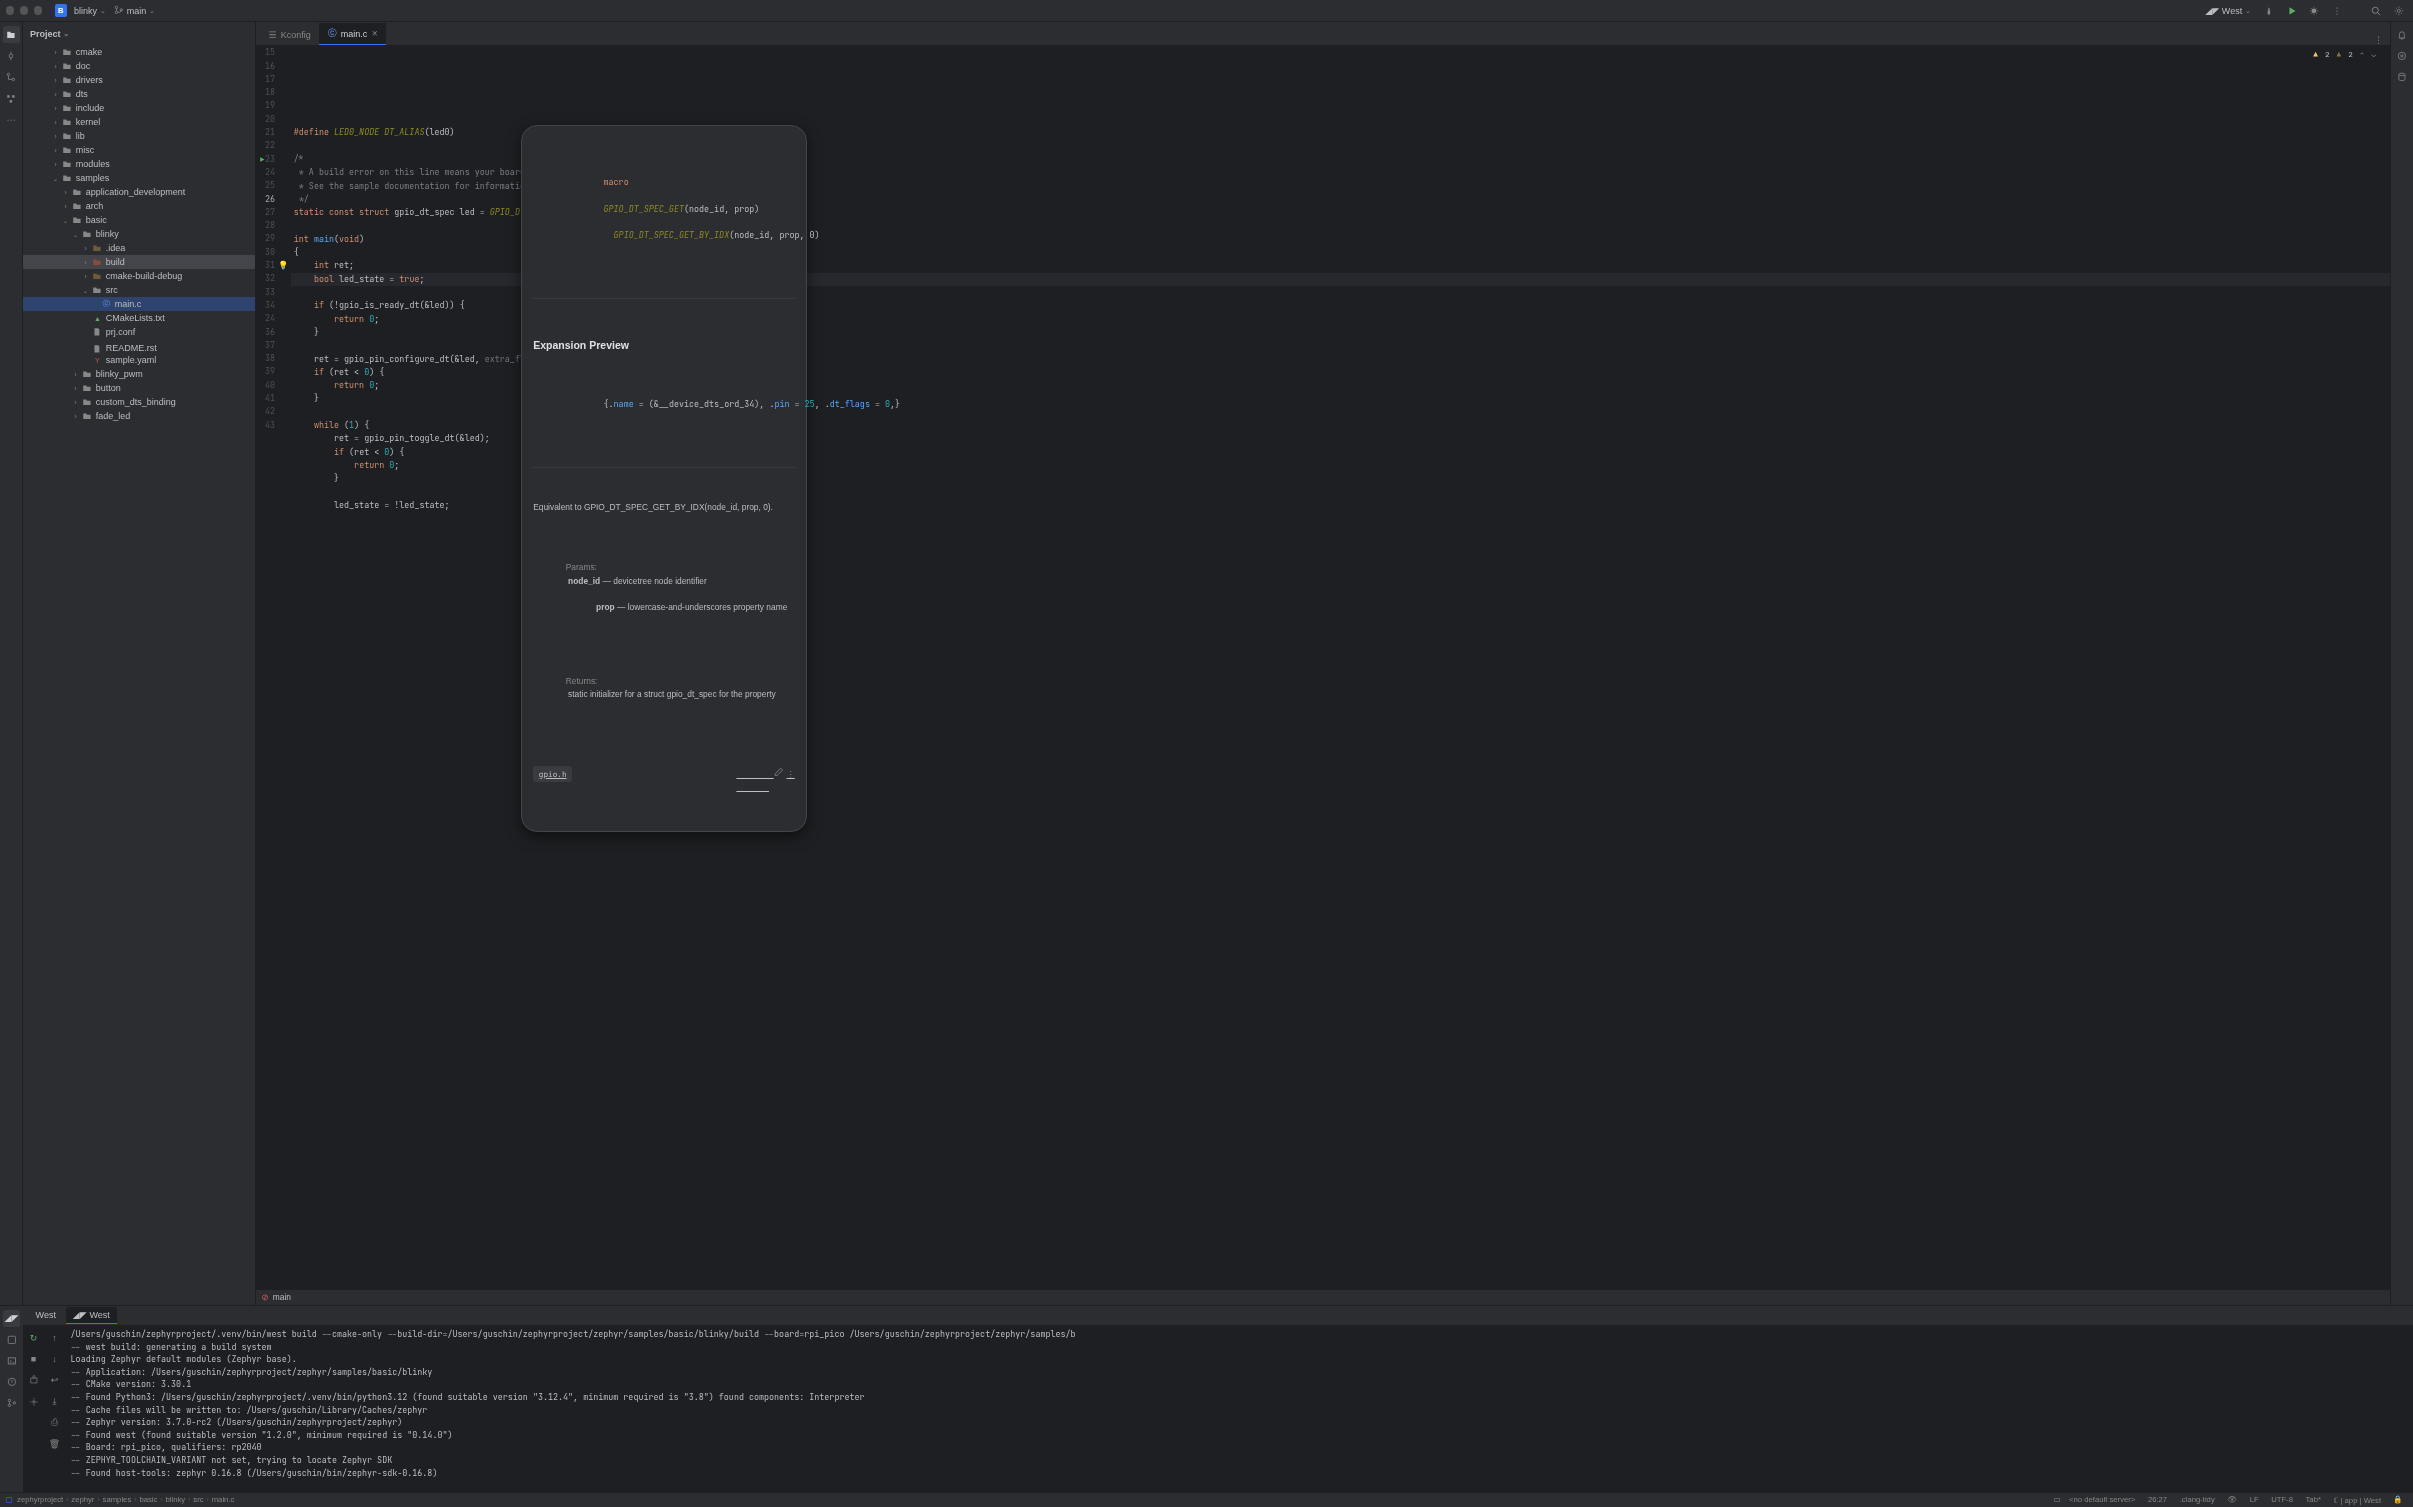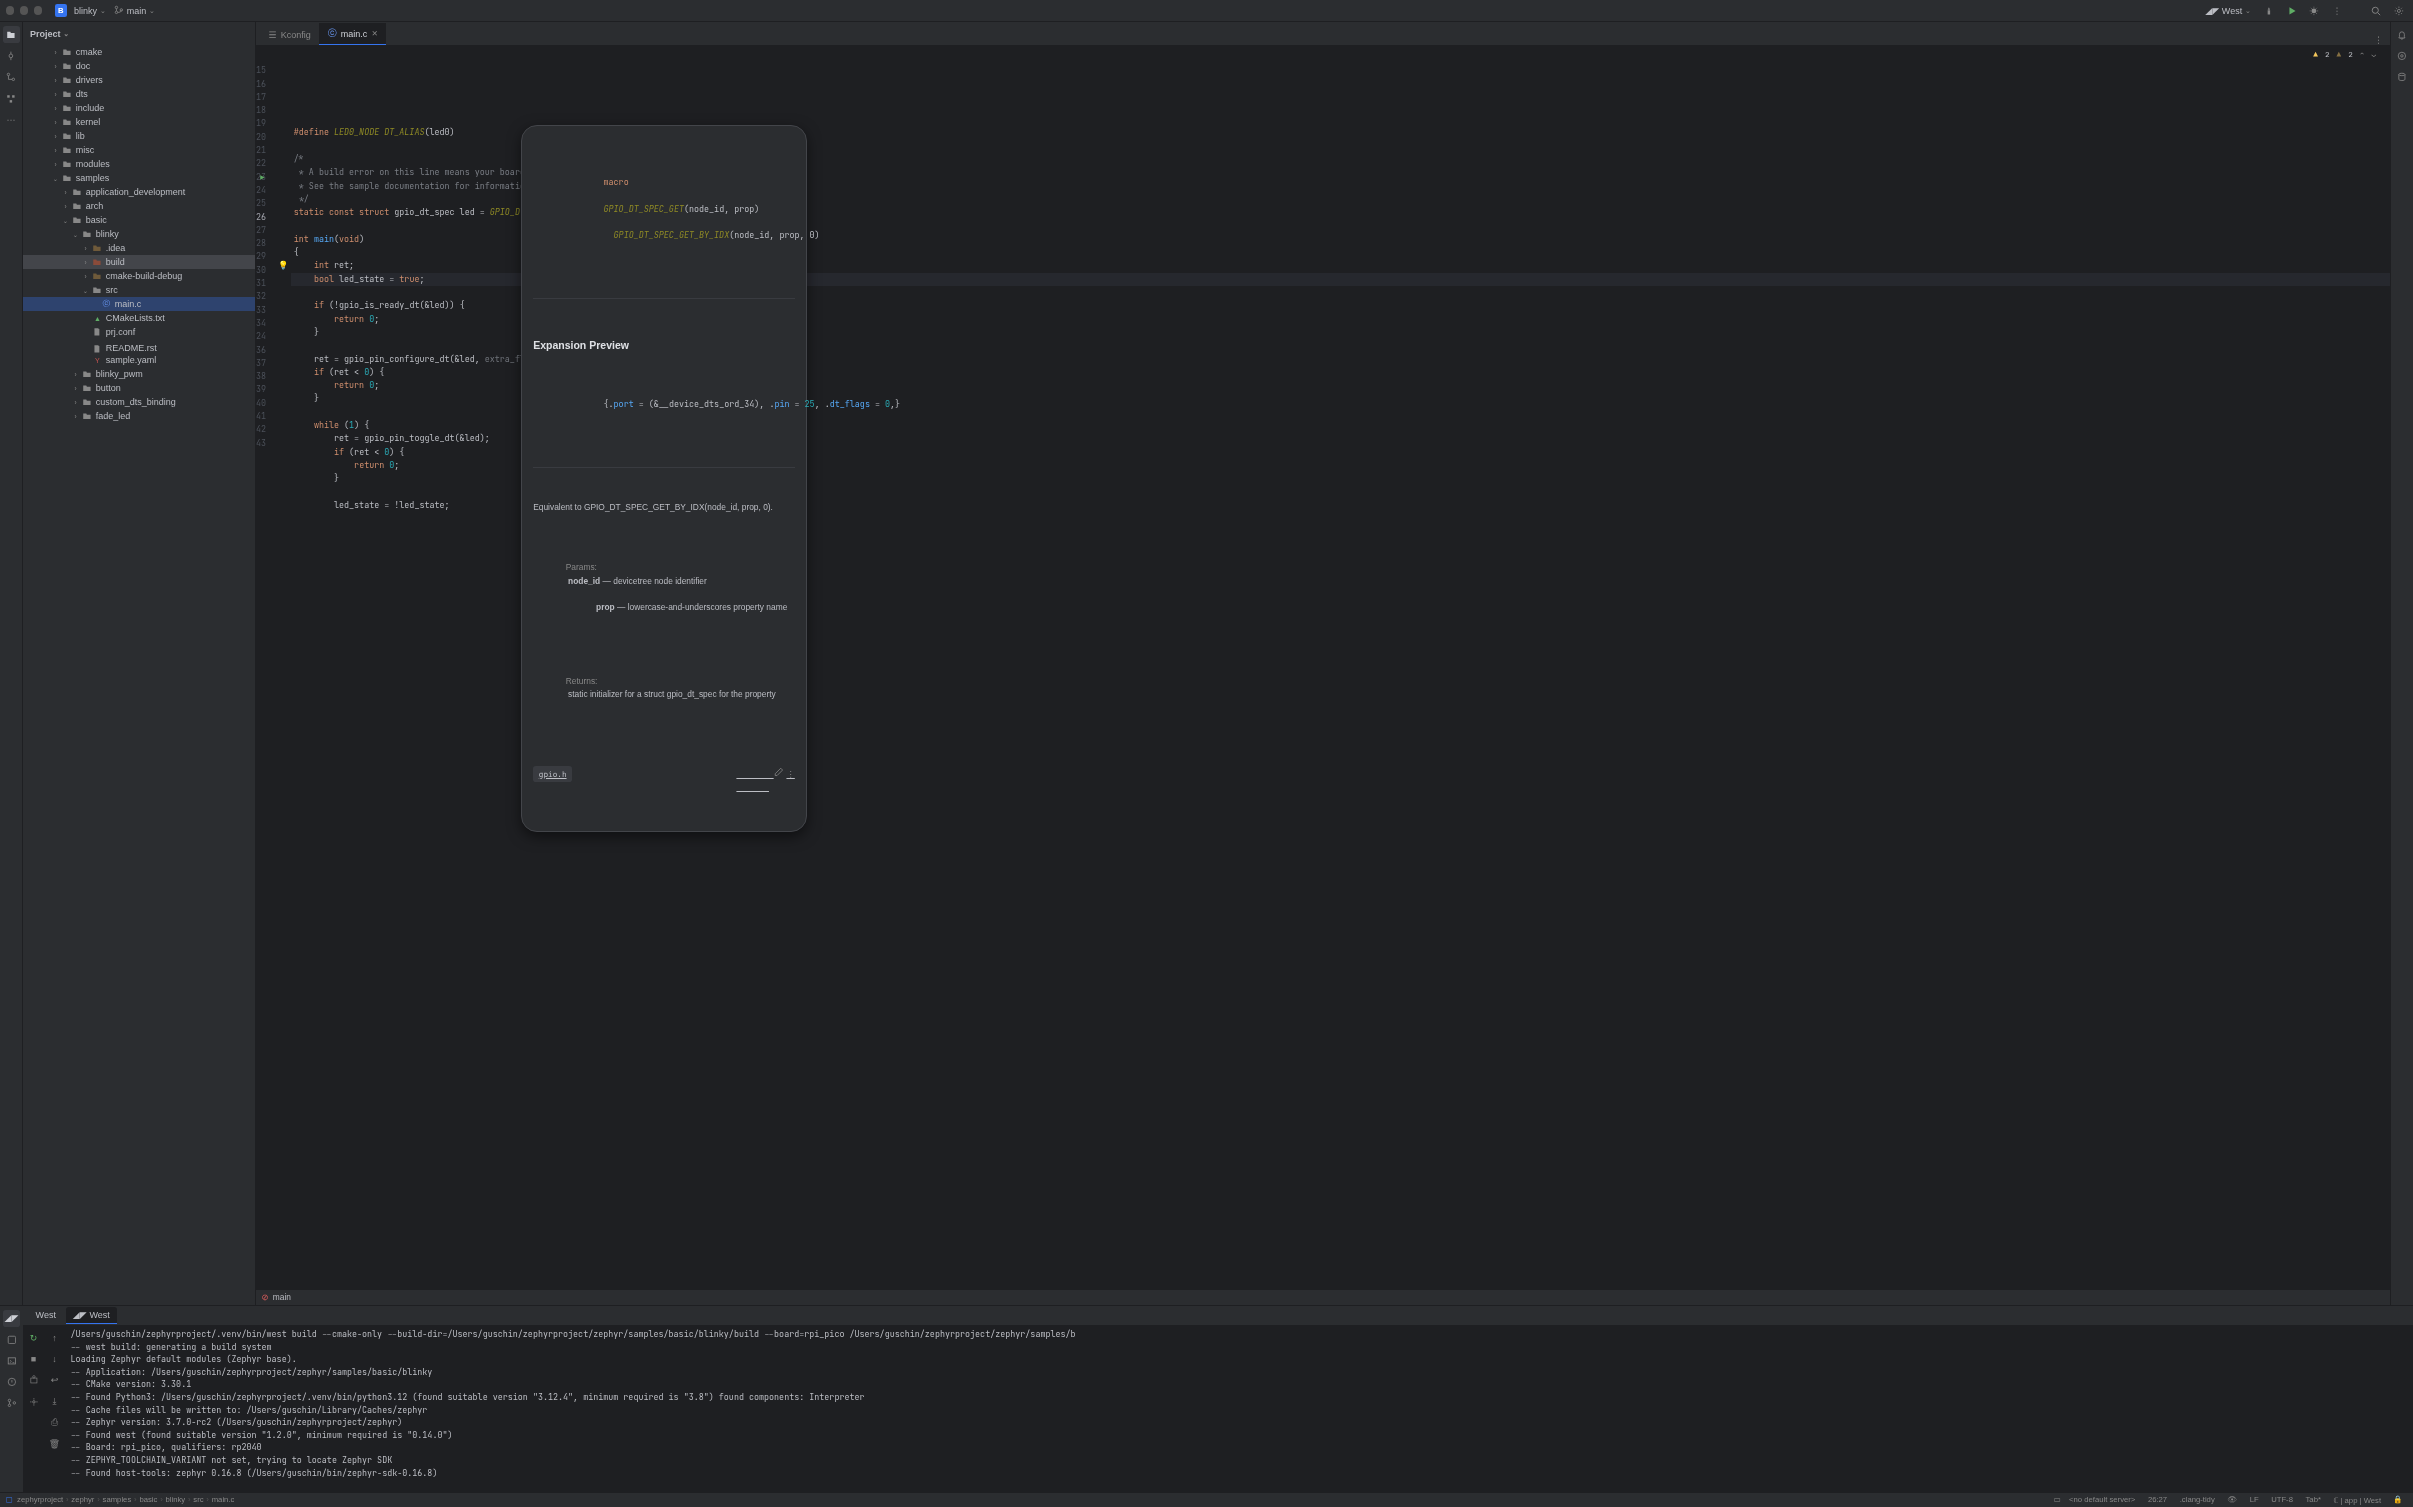--- a/index.html
+++ b/index.html
@@ -69,23 +69,23 @@
 .tabs .more { padding: 0 7px; color: #888; }
 .tab {
   display: flex; align-items: center; gap: 4.2px; padding: 4.2px 8.4px;
   color: #888; border-bottom: 1.4px solid transparent;
 }
 .tab.active { color: #ced0d6; border-bottom-color: #3574f0; background: #1e1f22; }
 .tab .tclose { color: #888; font-size: 7.7px; }
 
 .editor-body { flex: 1; display: flex; position: relative; overflow: hidden; }
 .gutter {
-  width: 35px; background: #1e1f22; text-align: left;
+  width: 35px; background: #1e1f22; text-align: center;
   padding-right: 7px; color: #4b5059; font-family: "JetBrains Mono", Menlo, monospace;
-  font-size: 8.4px; line-height: 13.3px; padding-top: 19px;
+  font-size: 8.4px; line-height: 13.3px; padding-top: 1px;
 }
 .gutter .ln { height: 13.3px; position: relative; }
 .gutter .ln.cur { color: #a1a3ab; }
 .run-gutter { position: absolute; left: 4.2px; color: #5fad65; font-size: 7px; }
 .code {
   flex: 1; font-family: "JetBrains Mono", Menlo, monospace; font-size: 8.4px;
   line-height: 13.3px; padding-top: 1.4px; white-space: pre; color: #bcbec4;
   position: relative;
 }
 .code .line { height: 13.3px; padding-left: 2.8px; }
@@ -554,21 +554,21 @@
           
           <div class="tooltip">
             <div class="sig">
               <span class="kw">macro</span><br>
               <span class="mac">GPIO_DT_SPEC_GET</span><span>(node_id, prop)</span><br>
               &nbsp;&nbsp;<span class="mac">GPIO_DT_SPEC_GET_BY_IDX</span><span>(node_id, prop, 0)</span>
             </div>
             <hr>
             <h3>Expansion Preview</h3>
             <div class="exp">
-              {.<span class="fn">port</span> = (&amp;__device_dts_ord_34), .<span class="fn">pin</span> = <span class="num">25</span>, .<span class="fn">dt_flags</span> = <span class="num">0</span>,}
+              {.<span class="fn">name</span> = (&amp;__device_dts_ord_34), .<span class="fn">pin</span> = <span class="num">25</span>, .<span class="fn">dt_flags</span> = <span class="num">0</span>,}
             </div>
             <hr>
             <div class="sec">Equivalent to GPIO_DT_SPEC_GET_BY_IDX(node_id, prop, 0).</div>
             <div class="sec">
               <span class="plabel">Params:</span>
               &nbsp;<span class="pname">node_id</span><span> — devicetree node identifier</span><br>
               &nbsp;&nbsp;&nbsp;&nbsp;&nbsp;&nbsp;&nbsp;&nbsp;&nbsp;&nbsp;&nbsp;&nbsp;&nbsp;<span class="pname">prop</span><span> — lowercase-and-underscores property name</span>
             </div>
             <div class="sec">
               <span class="plabel">Returns:</span>

